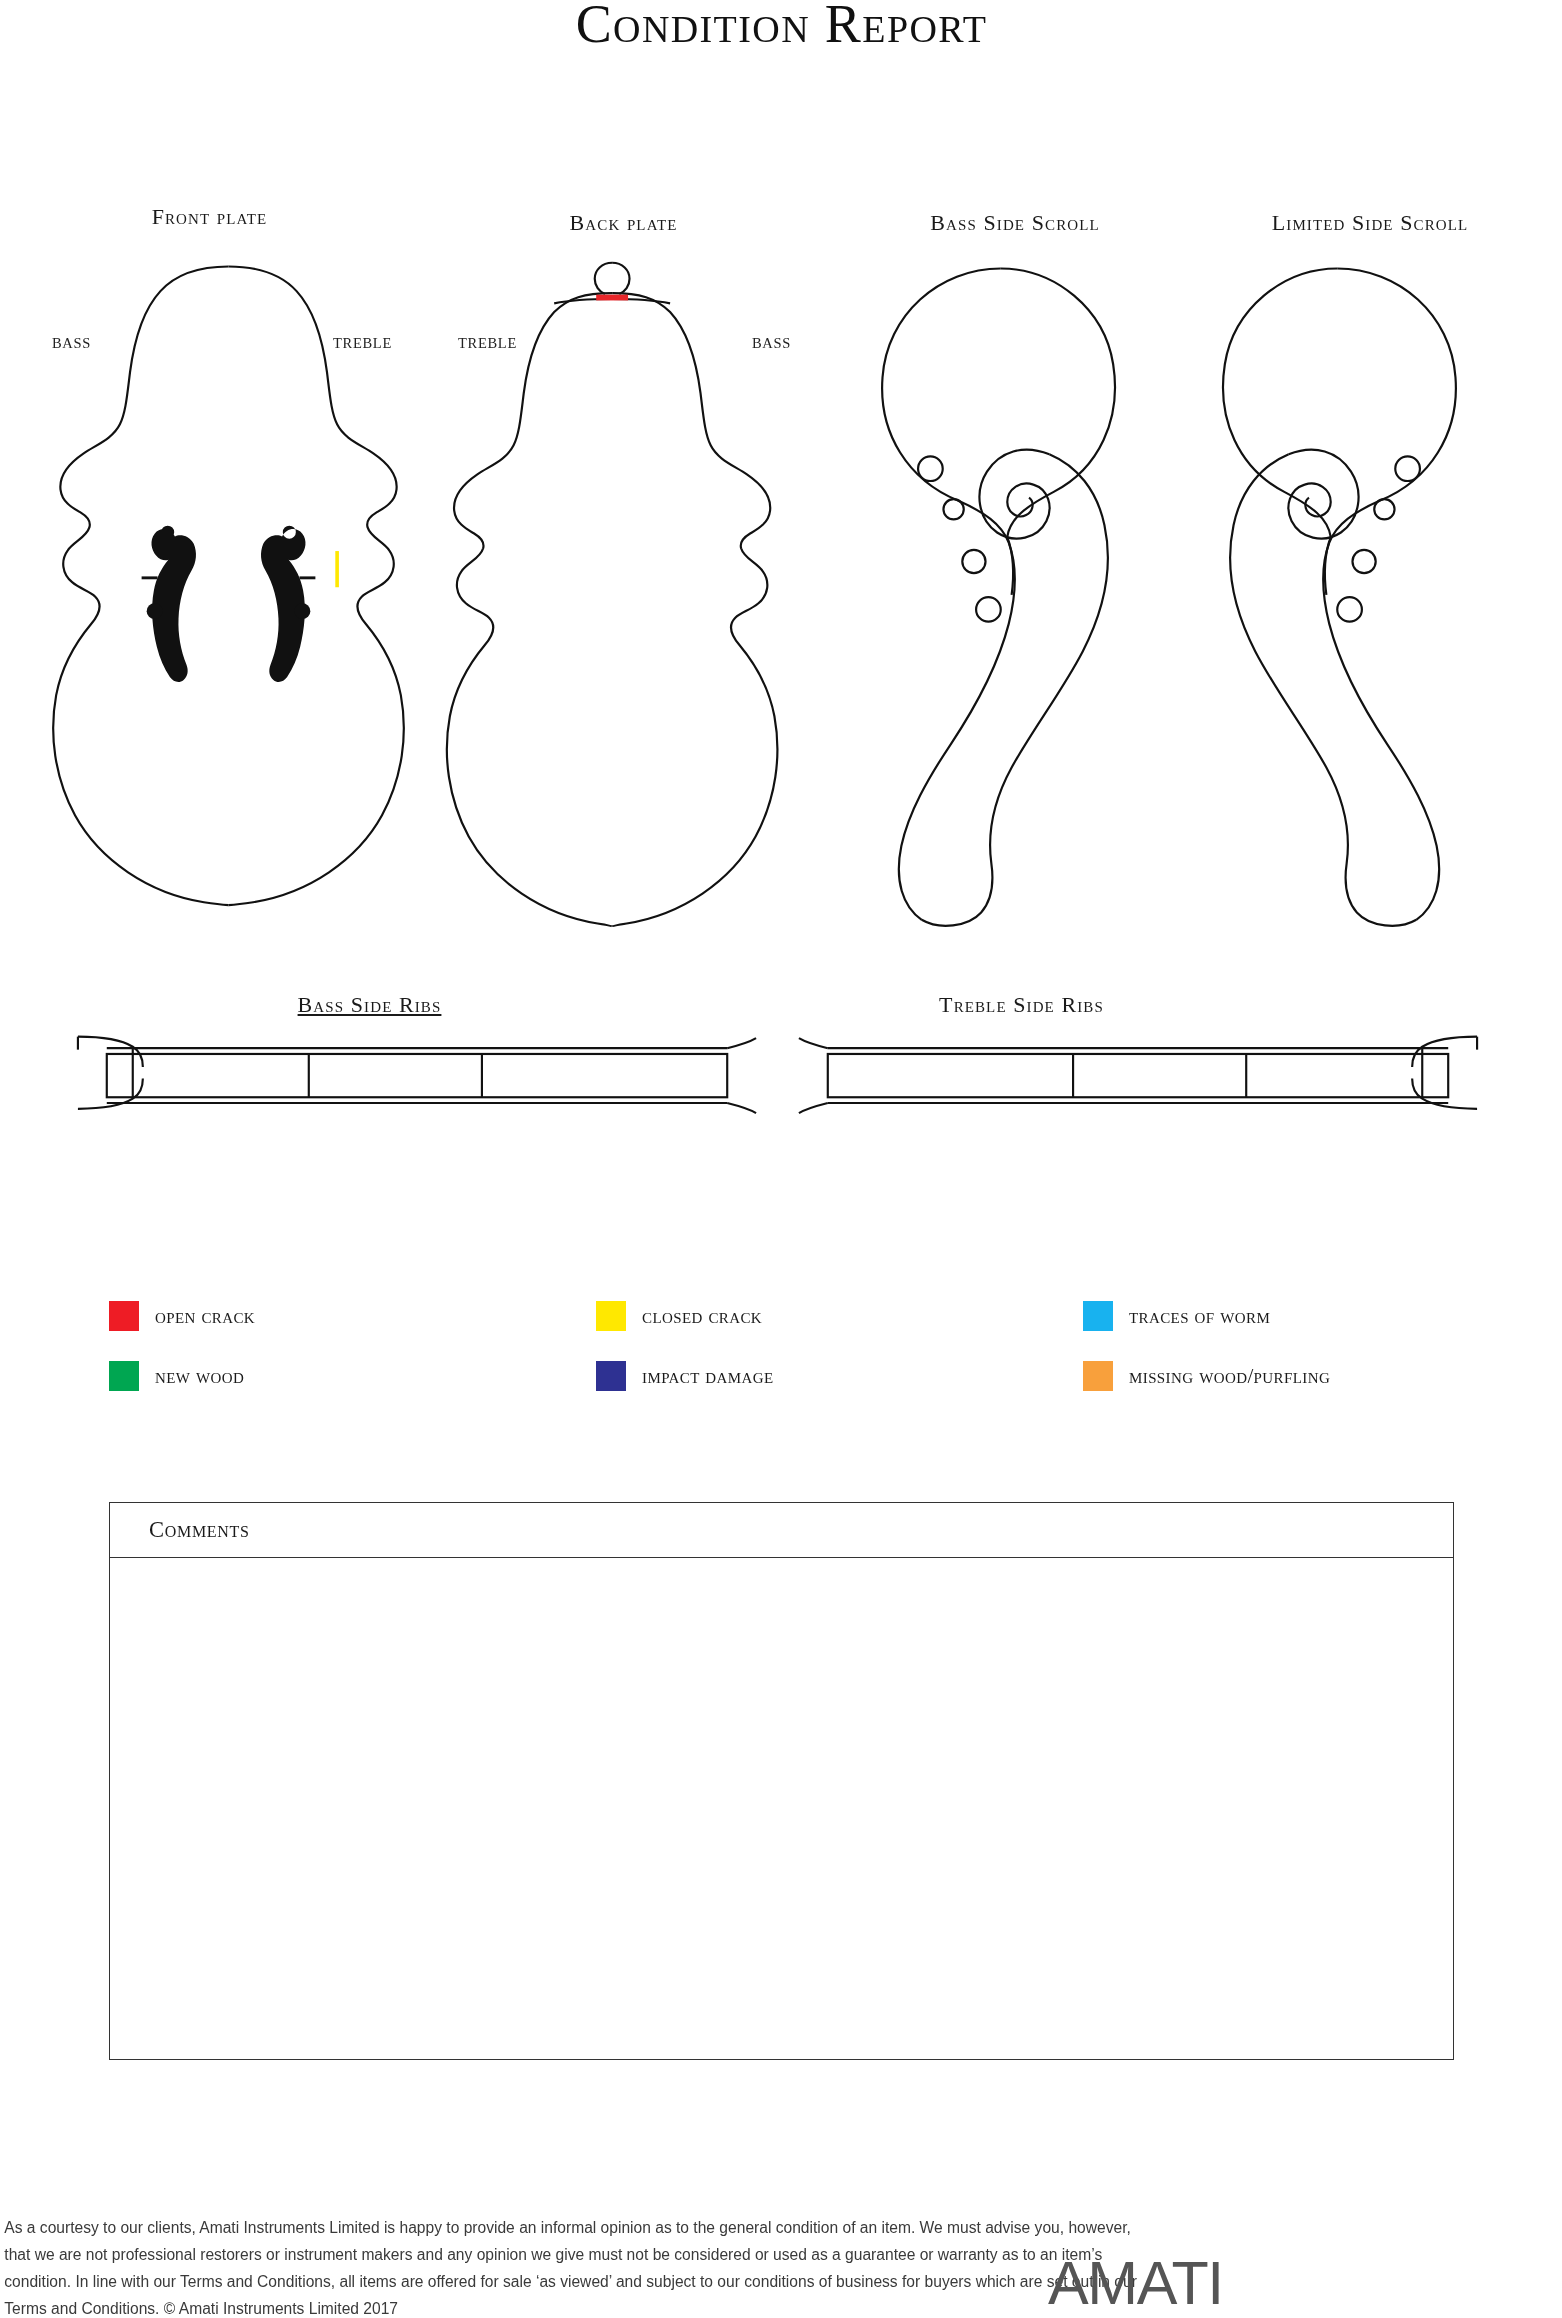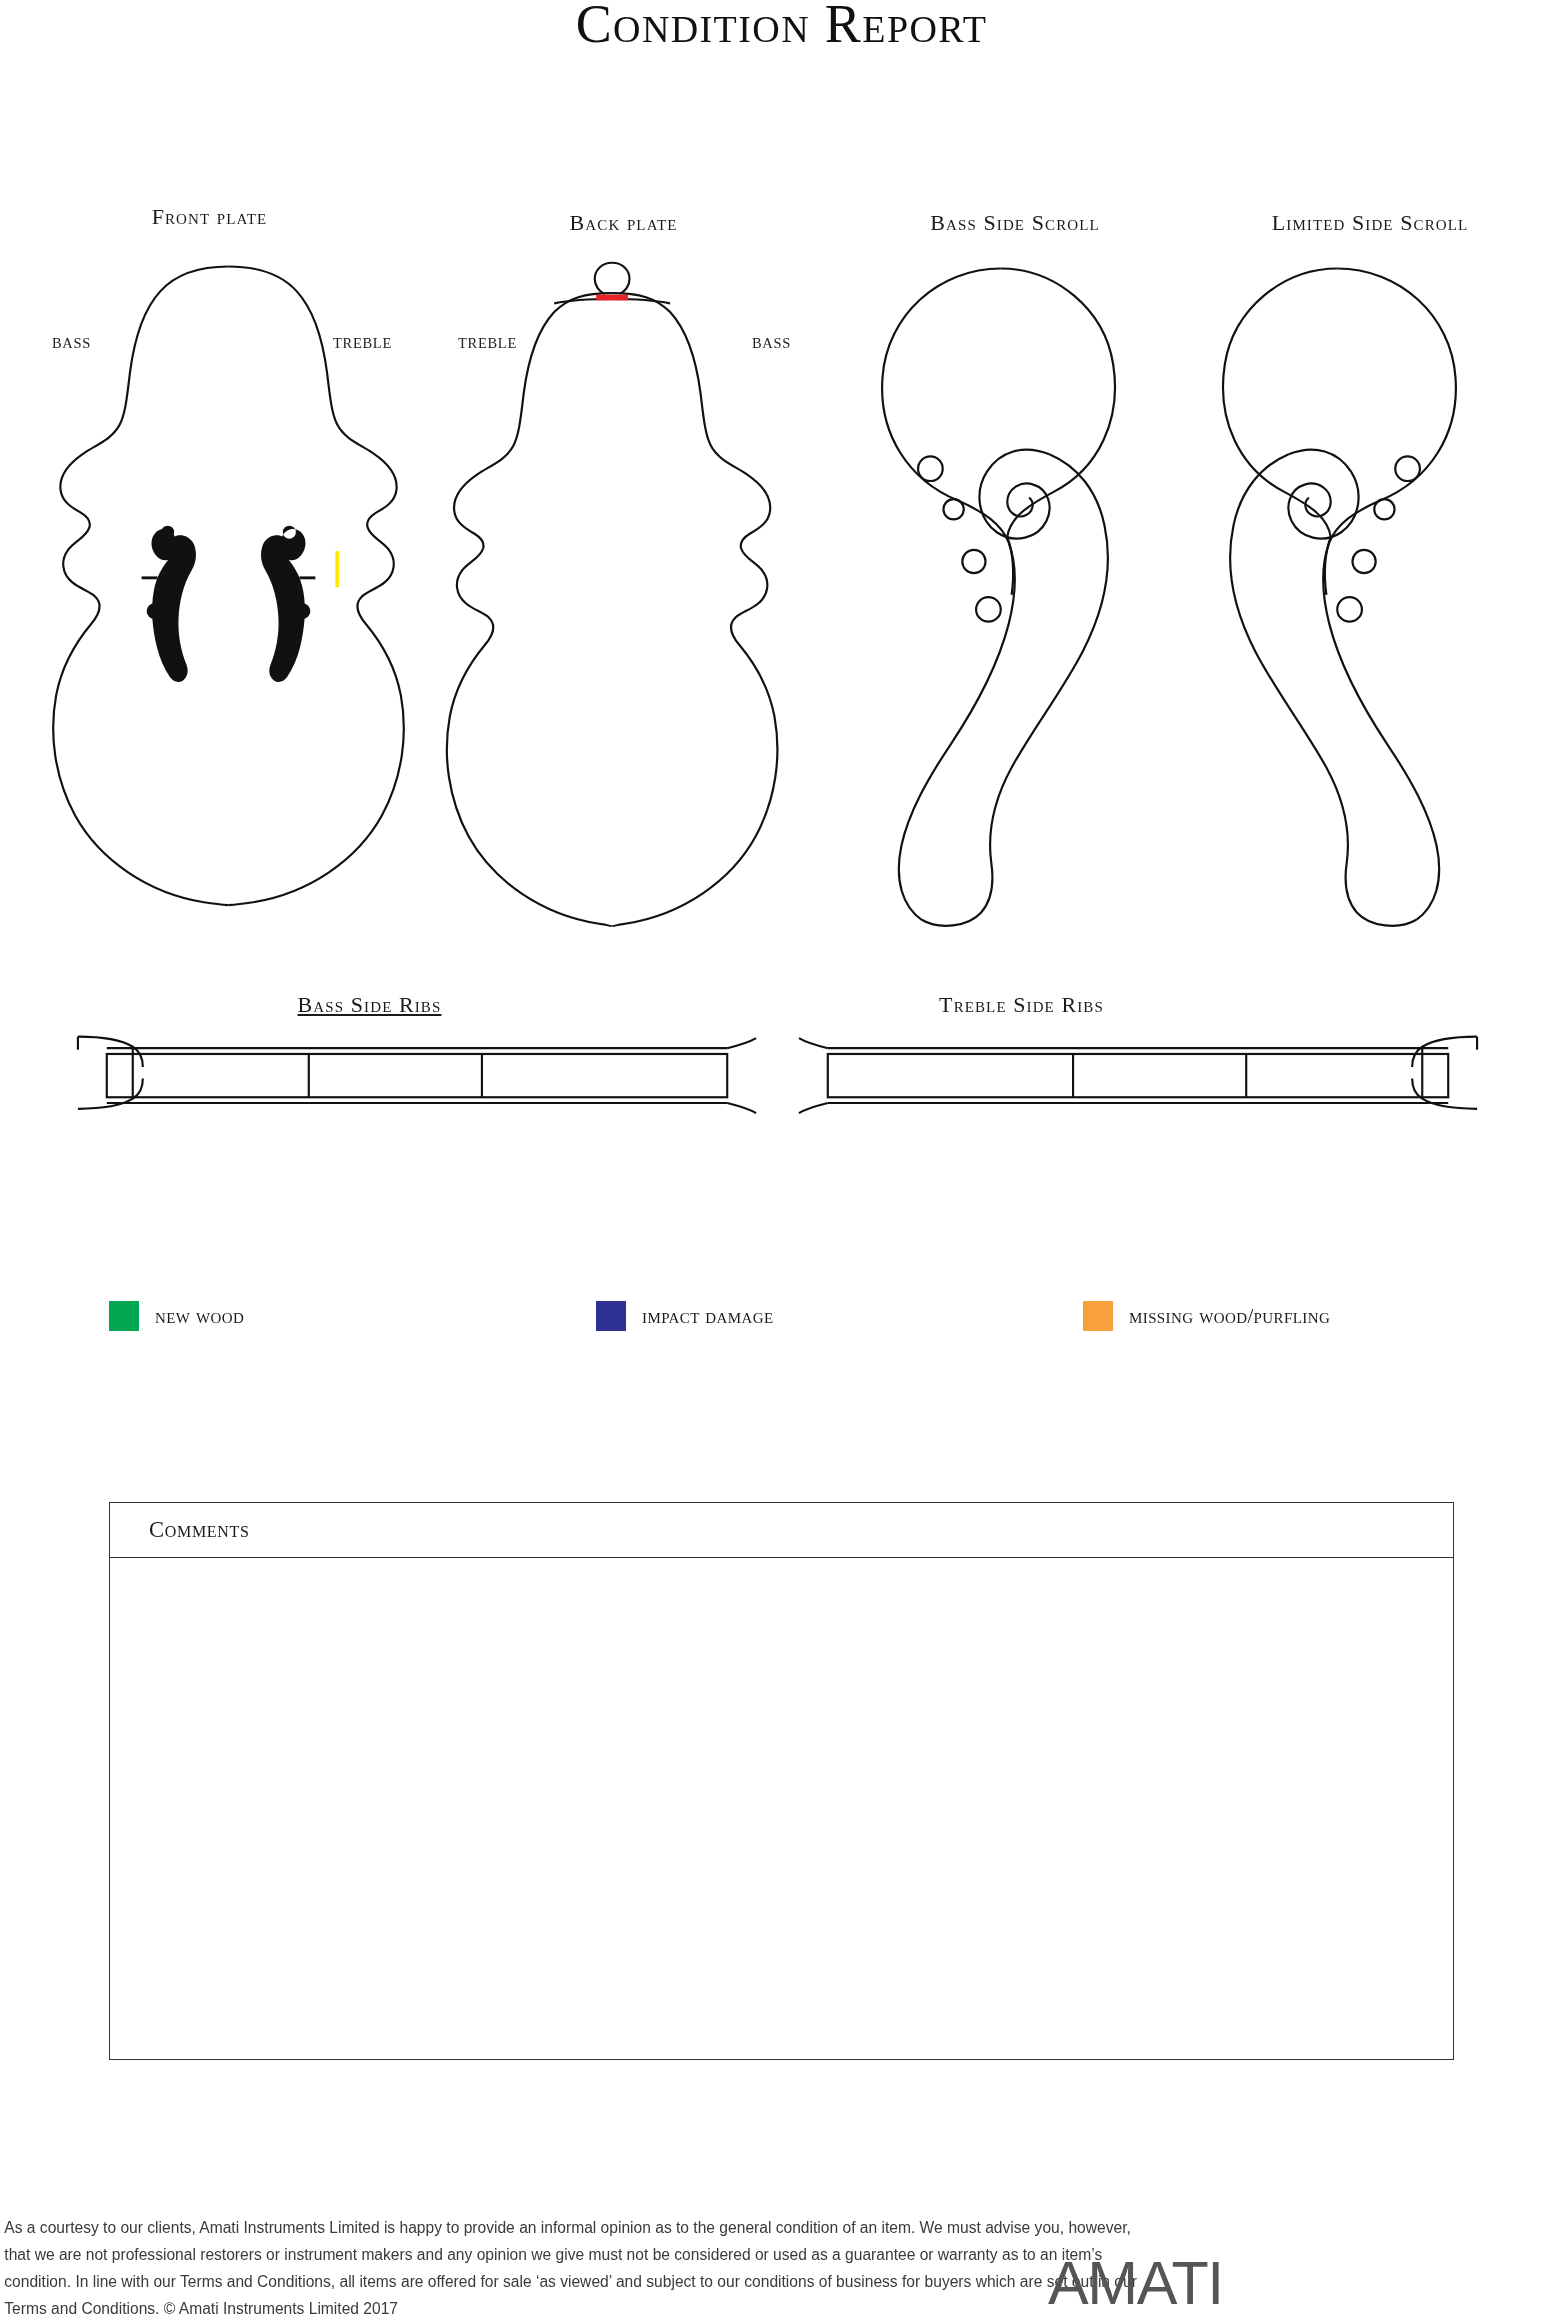--- a/index.html
+++ b/index.html
@@ -429,20 +429,34 @@
         <path d="M330 36 L 330 96"></path>
         <path d="M570 36 L 570 96"></path>
         <path d="M910 28 C 926 24 940 20 950 14"></path>
         <path d="M910 104 C 926 108 940 112 950 118"></path>
       </g>
     </svg>
   </div>
 
   <div class="legend">
 
+    <div class="legend-row">
+      <div class="legend-item">
+        <span class="swatch" style="background:#ee1c25;"></span>
+        <span class="legend-label">open crack</span>
+      </div>
+      <div class="legend-item">
+        <span class="swatch" style="background:#ffe800;"></span>
+        <span class="legend-label">closed crack</span>
+      </div>
+      <div class="legend-item third">
+        <span class="swatch" style="background:#18b2ef;"></span>
+        <span class="legend-label">traces of worm</span>
+      </div>
+    </div>
 
     <div class="legend-row">
       <div class="legend-item">
         <span class="swatch" style="background:#00a651;"></span>
         <span class="legend-label">new wood</span>
       </div>
       <div class="legend-item">
         <span class="swatch" style="background:#2e3192;"></span>
         <span class="legend-label">impact damage</span>
       </div>

